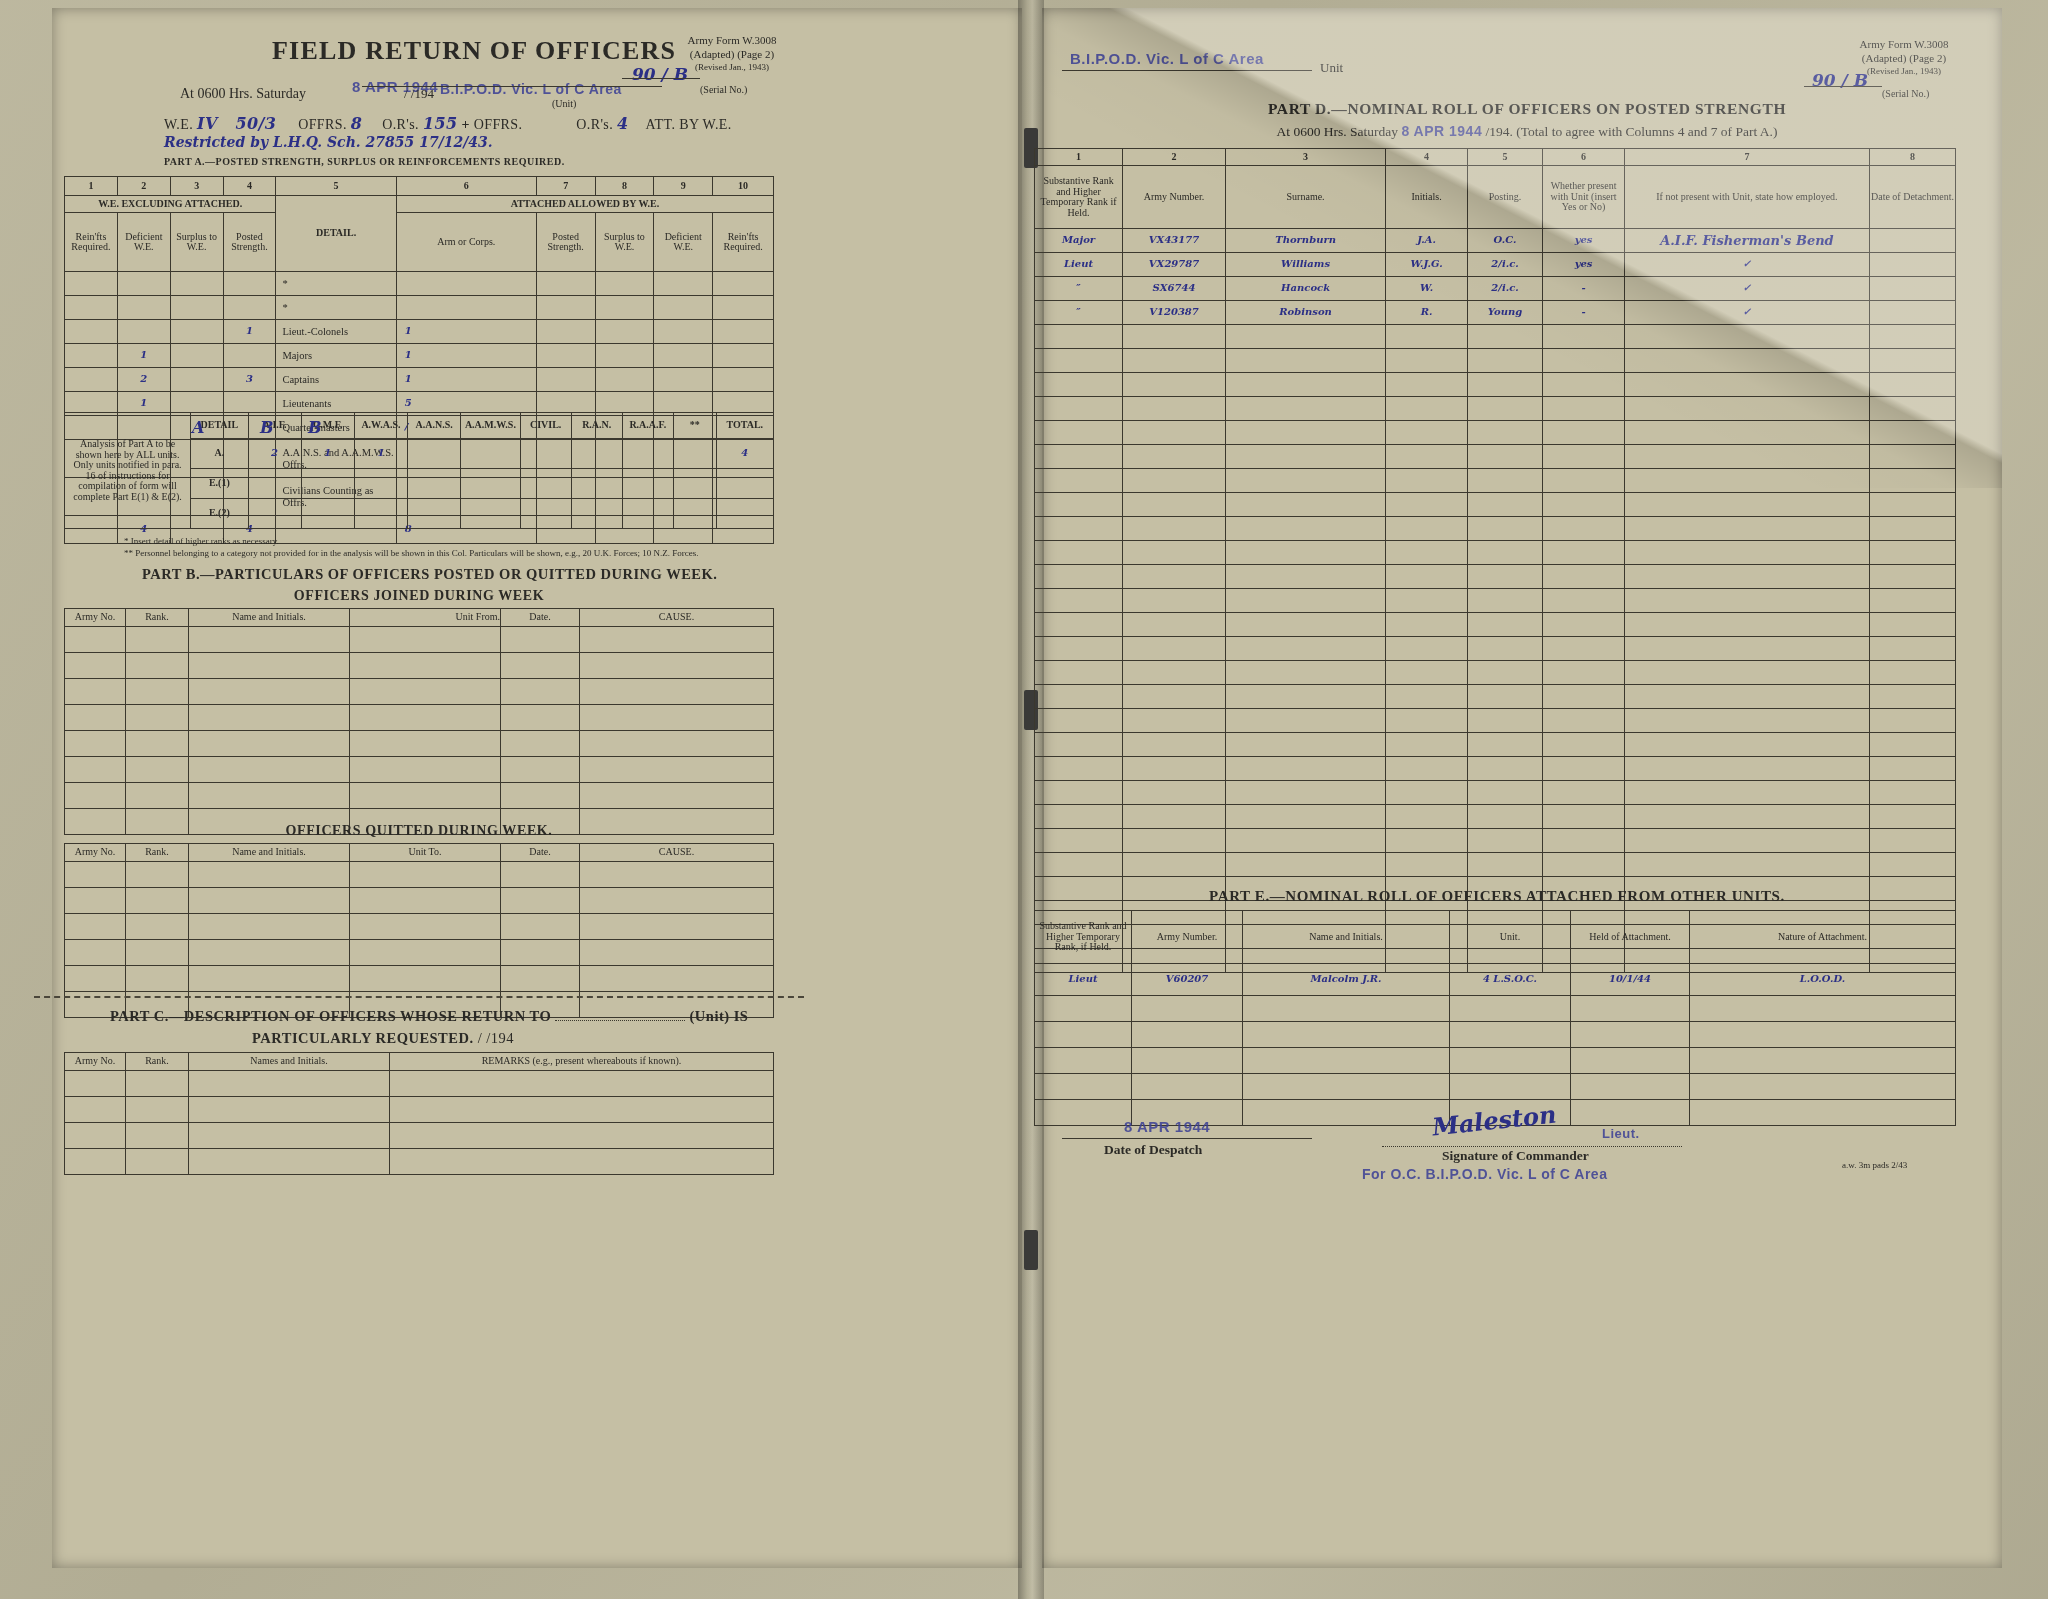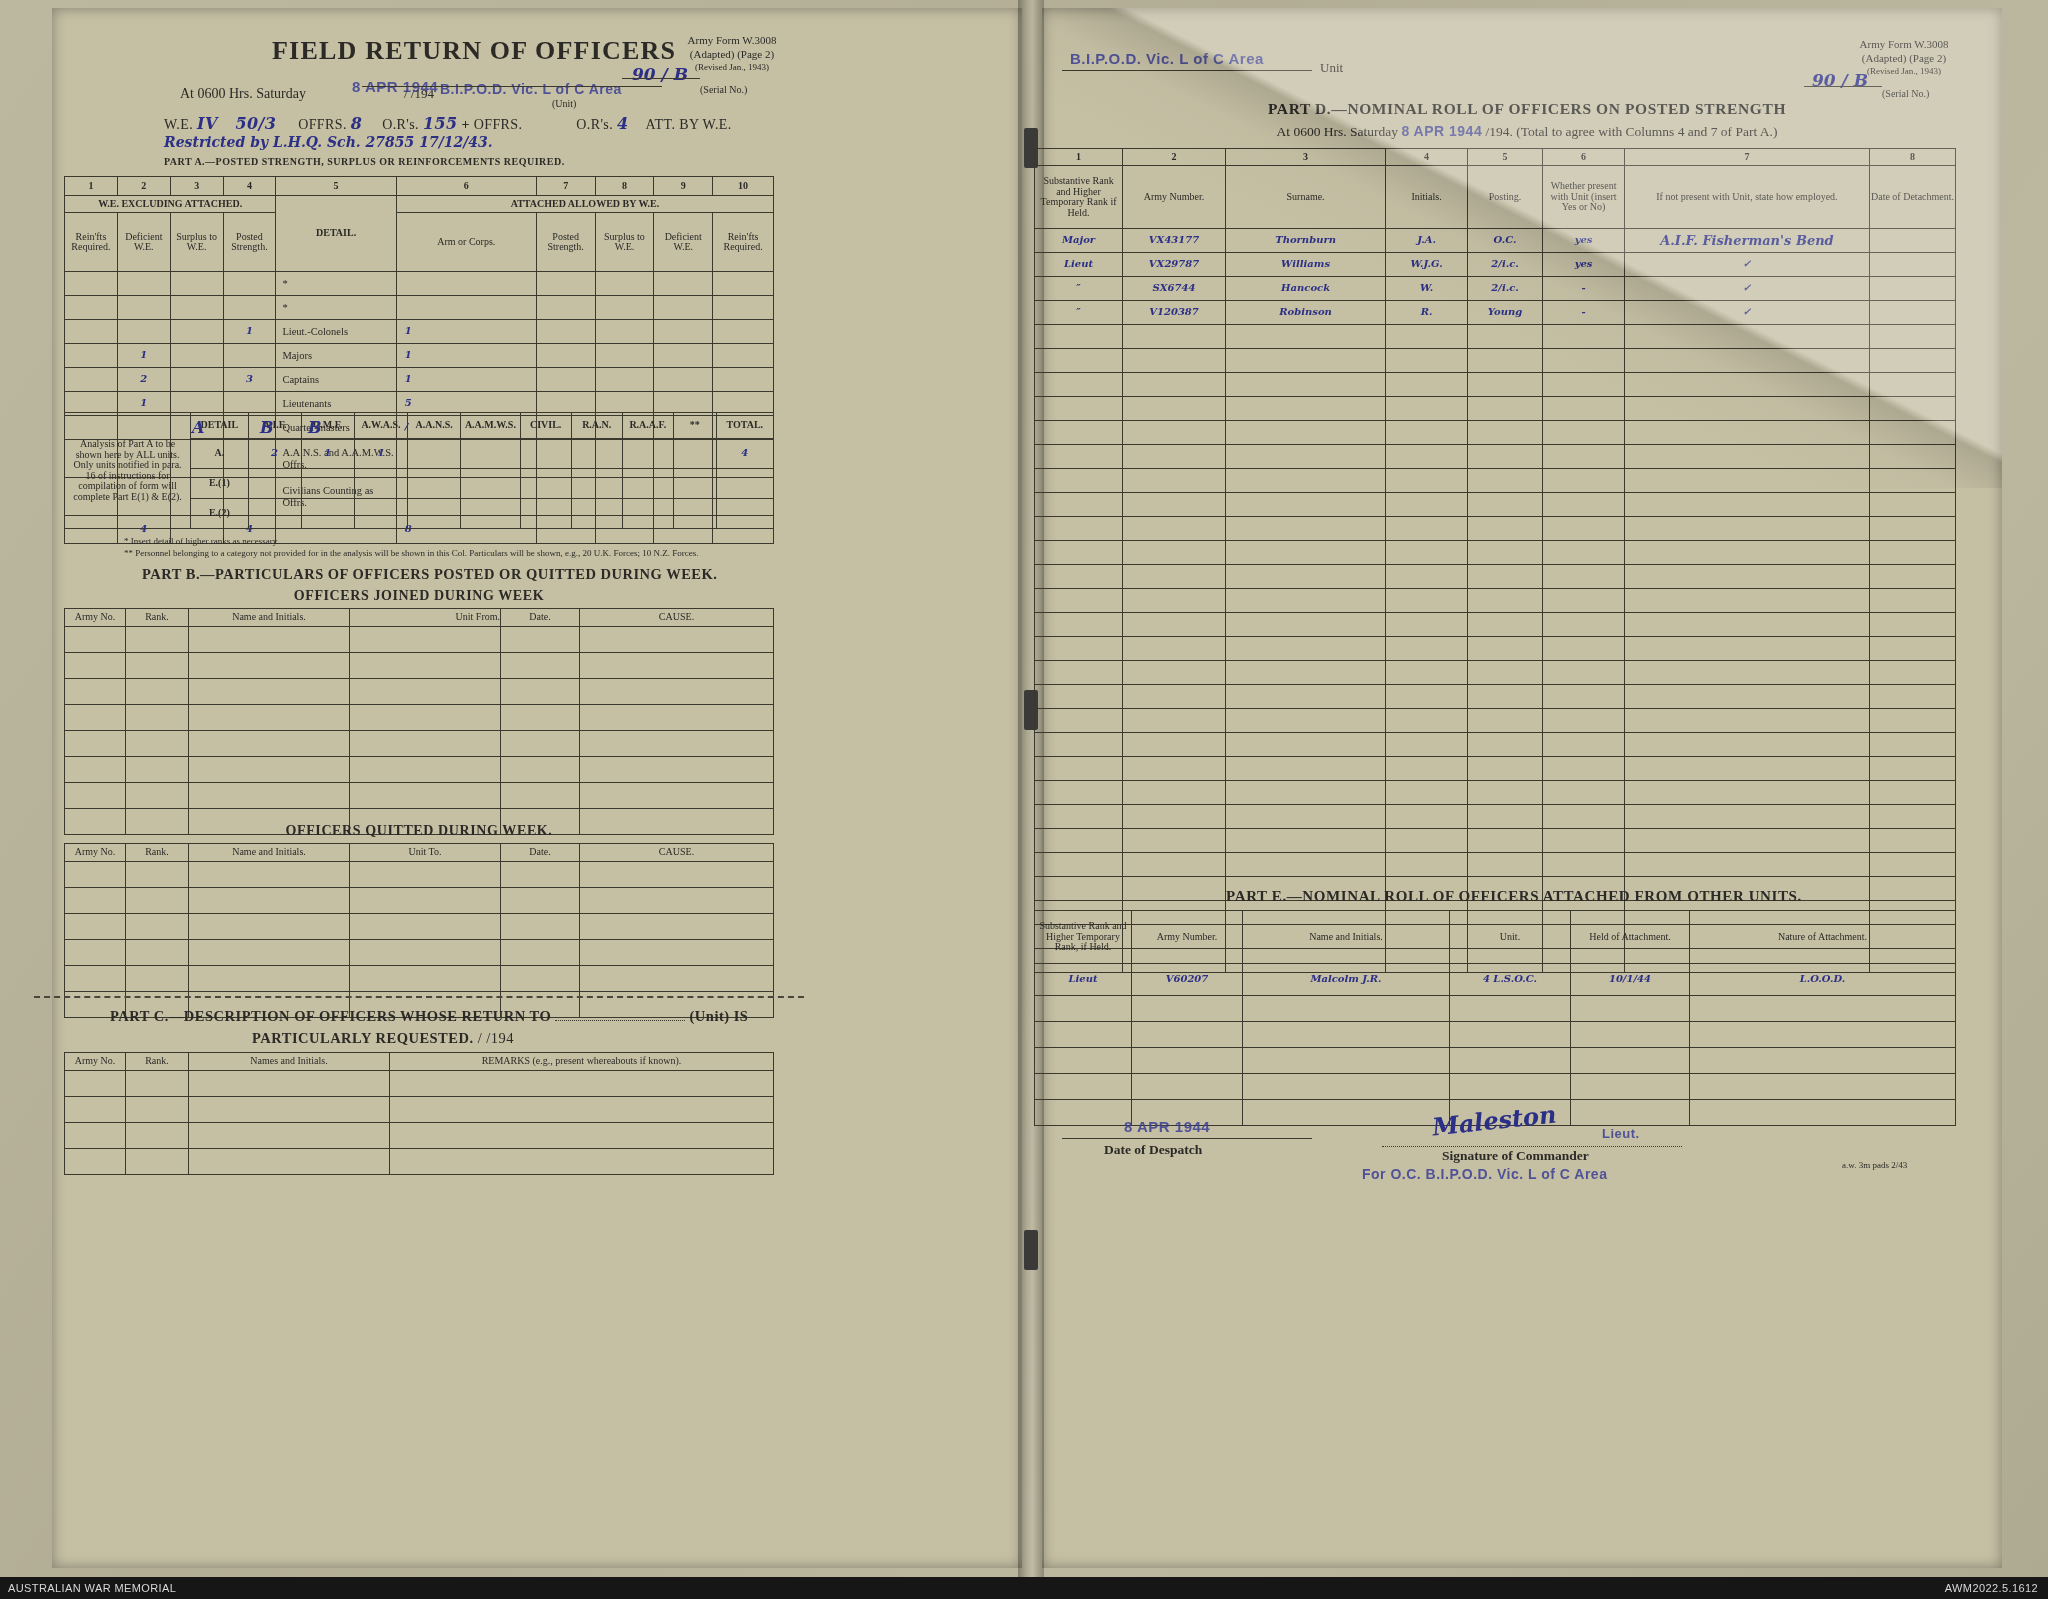--- a/index.html
+++ b/index.html
@@ -894,21 +894,21 @@
             <td></td>
             <td></td>
             <td></td>
             <td></td>
             <td></td>
             <td></td>
           </tr>
     </tbody>
       </table>
 
-    <div class="abs b c" style="left:0px;top:880px;width:910px;font-size:15px;letter-spacing:.6px;padding-left:17px;">PART E.—NOMINAL ROLL OF OFFICERS ATTACHED FROM OTHER UNITS.</div>
+    <div class="abs b c" style="left:0px;top:880px;width:910px;font-size:15px;letter-spacing:.6px;">PART E.—NOMINAL ROLL OF OFFICERS ATTACHED FROM OTHER UNITS.</div>
 
     <table class="grid abs" style="left:-8px;top:902px;width:922px;">
       <tbody>
           <tr>
         <td class="vh" style="width:96px;height:52px;">Substantive Rank and Higher Temporary Rank, if Held.</td>
         <td class="vh" style="width:110px;">Army Number.</td>
         <td class="vh" style="width:206px;">Name and Initials.</td>
         <td class="vh" style="width:120px;">Unit.</td>
         <td class="vh" style="width:118px;">Held of Attachment.</td>
         <td class="vh">Nature of Attachment.</td>
@@ -972,17 +972,13 @@
     <div class="abs stamp" style="left:560px;top:1118px;font-size:13px;">Lieut.</div>
     <div class="abs" style="left:340px;top:1138px;width:300px;border-bottom:1px dotted #3b382e;"></div>
     <div class="abs b" style="left:400px;top:1140px;font-size:13.5px;">Signature of Commander</div>
     <div class="abs stamp" style="left:320px;top:1158px;font-size:14px;">For O.C. B.I.P.O.D. Vic. L of C Area</div>
 
     <div class="abs xs" style="left:800px;top:1152px;">a.w. 3m pads 2/43</div>
   </div>
 
   <div class="diag" style="left:1042px;top:8px;width:960px;height:480px;"></div>
 
-  <div class="footer-bar">
-    <span class="l">AUSTRALIAN WAR MEMORIAL</span>
-    <span class="r">AWM2022.5.1612</span>
-  </div>
 </div>
 
 </body></html>

